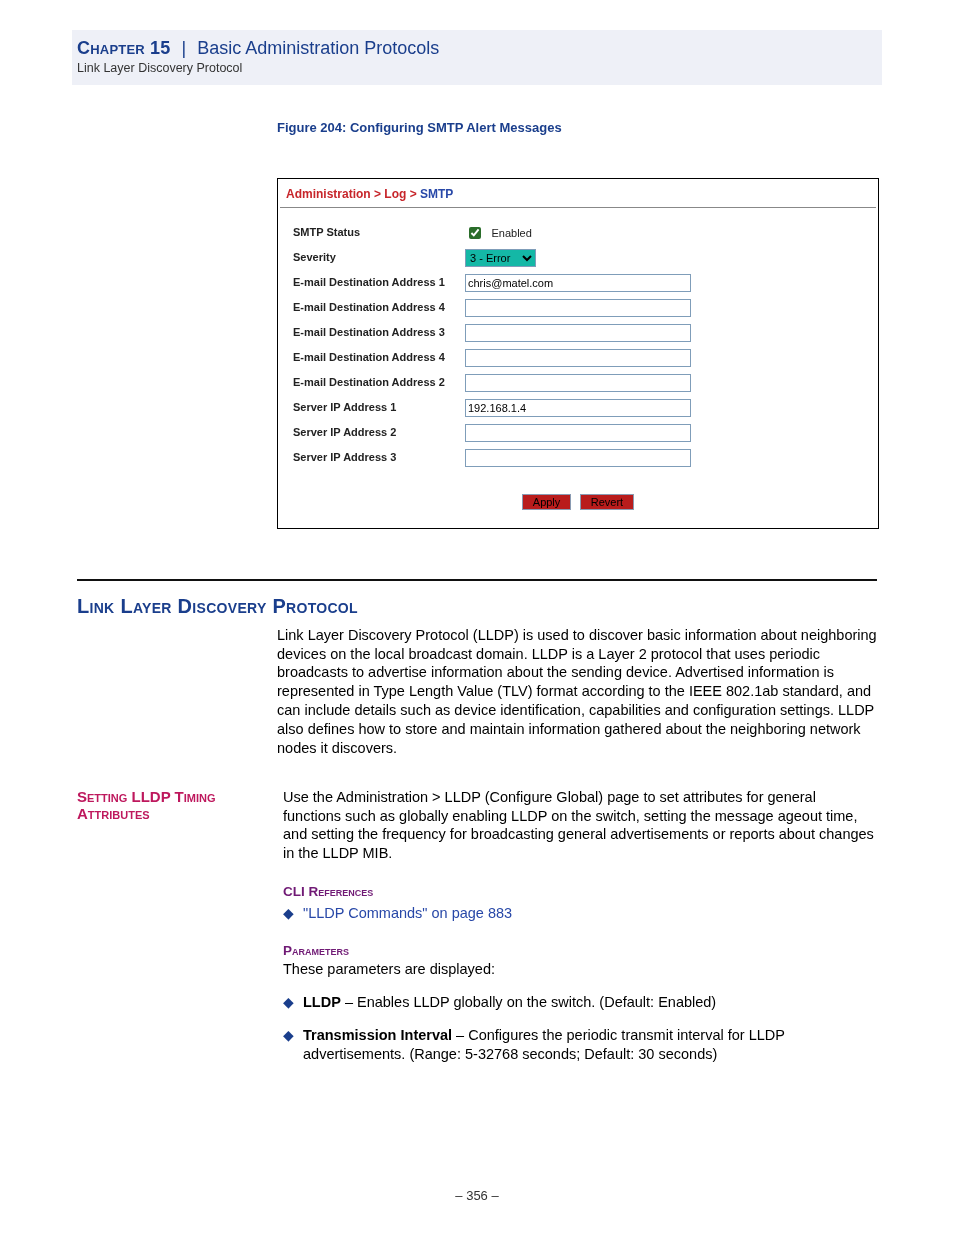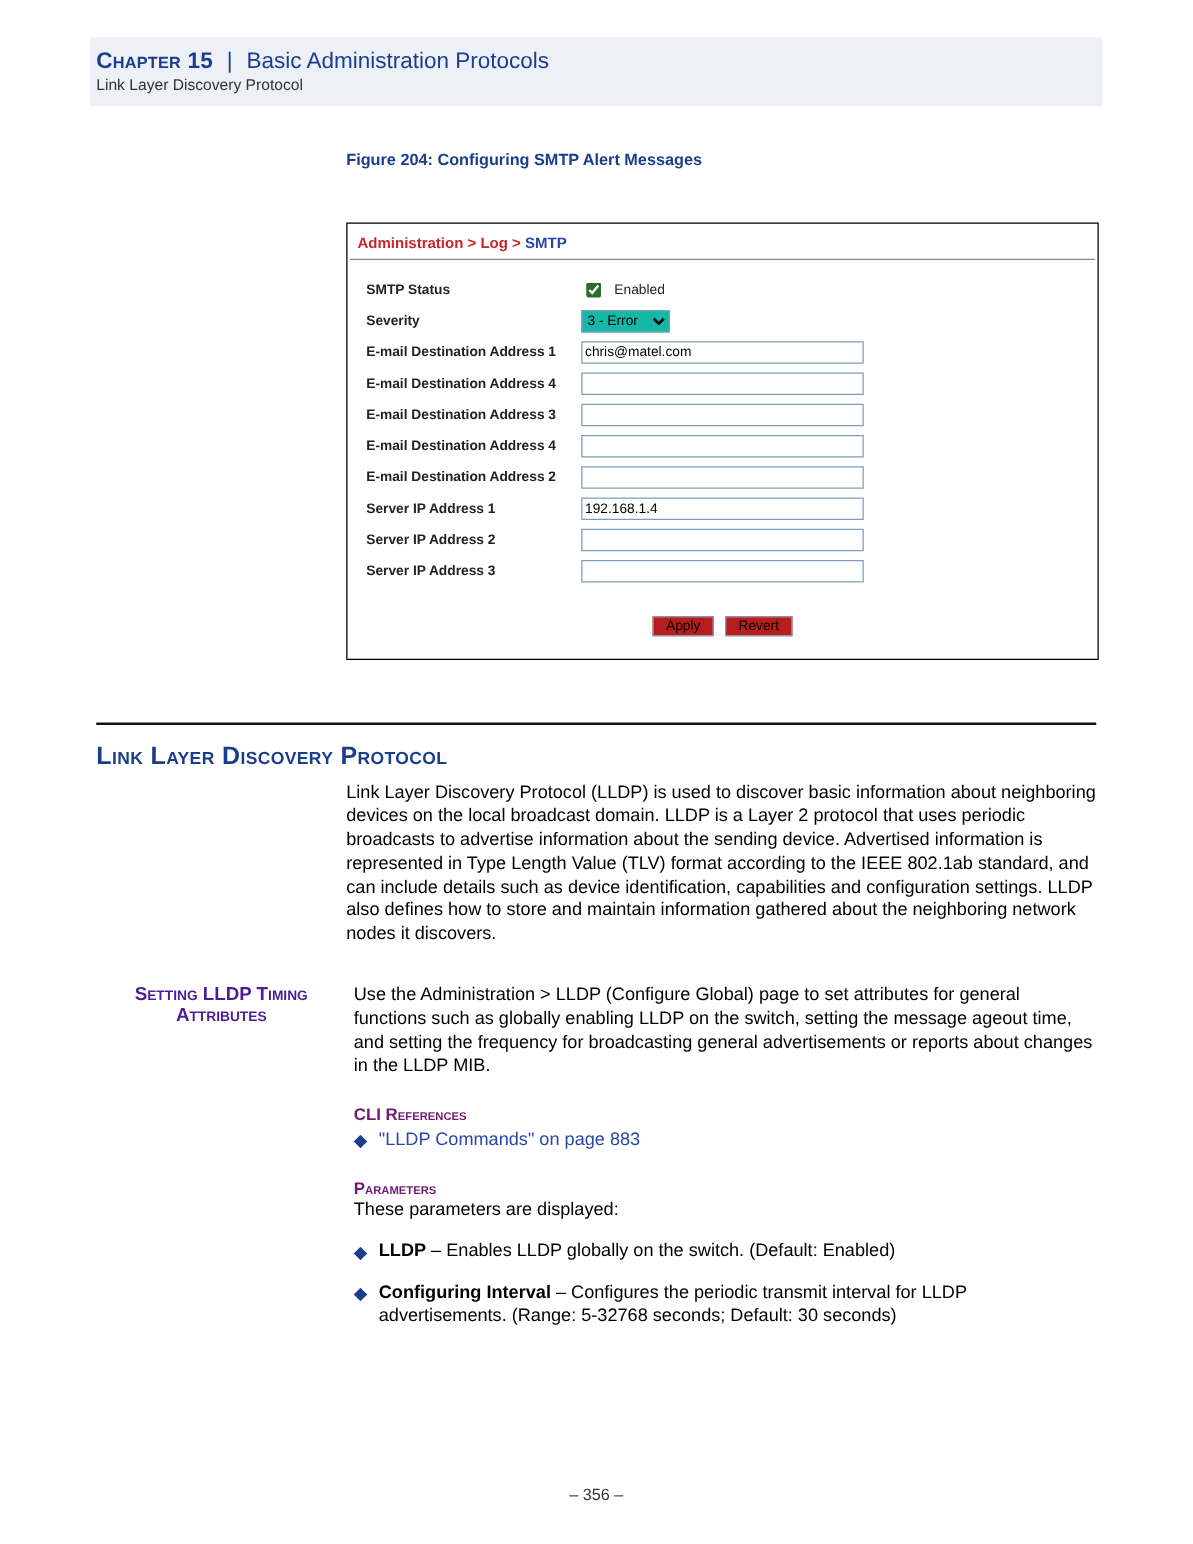--- a/index.html
+++ b/index.html
@@ -142,23 +142,23 @@
     font-size: 14.5px;
     line-height: 1.3;
   }
   .para-block {
     display: flex;
     align-items: flex-start;
     margin-top: 30px;
   }
   .side-head {
     width: 200px;
-    text-align: center;
+    text-align: left;
     padding-right: 6px;
-    color: #4c1d95;
+    color: #be185d;
     font-weight: bold;
     font-variant: small-caps;
     font-size: 15px;
     flex: 0 0 200px;
   }
   .para-main {
     flex: 1;
     font-size: 14.5px;
     line-height: 1.3;
   }
@@ -303,21 +303,21 @@
       <div class="bullet-row" style="margin-top:14px;">
         <div class="bullet-mark">◆</div>
         <div class="bullet-text">
           <strong>LLDP</strong><span> – Enables LLDP globally on the switch. (Default: Enabled)</span>
         </div>
       </div>
 
       <div class="bullet-row" style="margin-top:14px;">
         <div class="bullet-mark">◆</div>
         <div class="bullet-text">
-          <strong>Configuring Interval</strong><span> – Configures the periodic transmit interval for LLDP advertisements. (Range: 5-32768 seconds; Default: 30 seconds)</span>
+          <strong>Transmission Interval</strong><span> – Configures the periodic transmit interval for LLDP advertisements. (Range: 5-32768 seconds; Default: 30 seconds)</span>
         </div>
       </div>
 
     </div>
   </div>
 
   <div class="footer">–  356  –</div>
 </div>
 
 </body></html>

